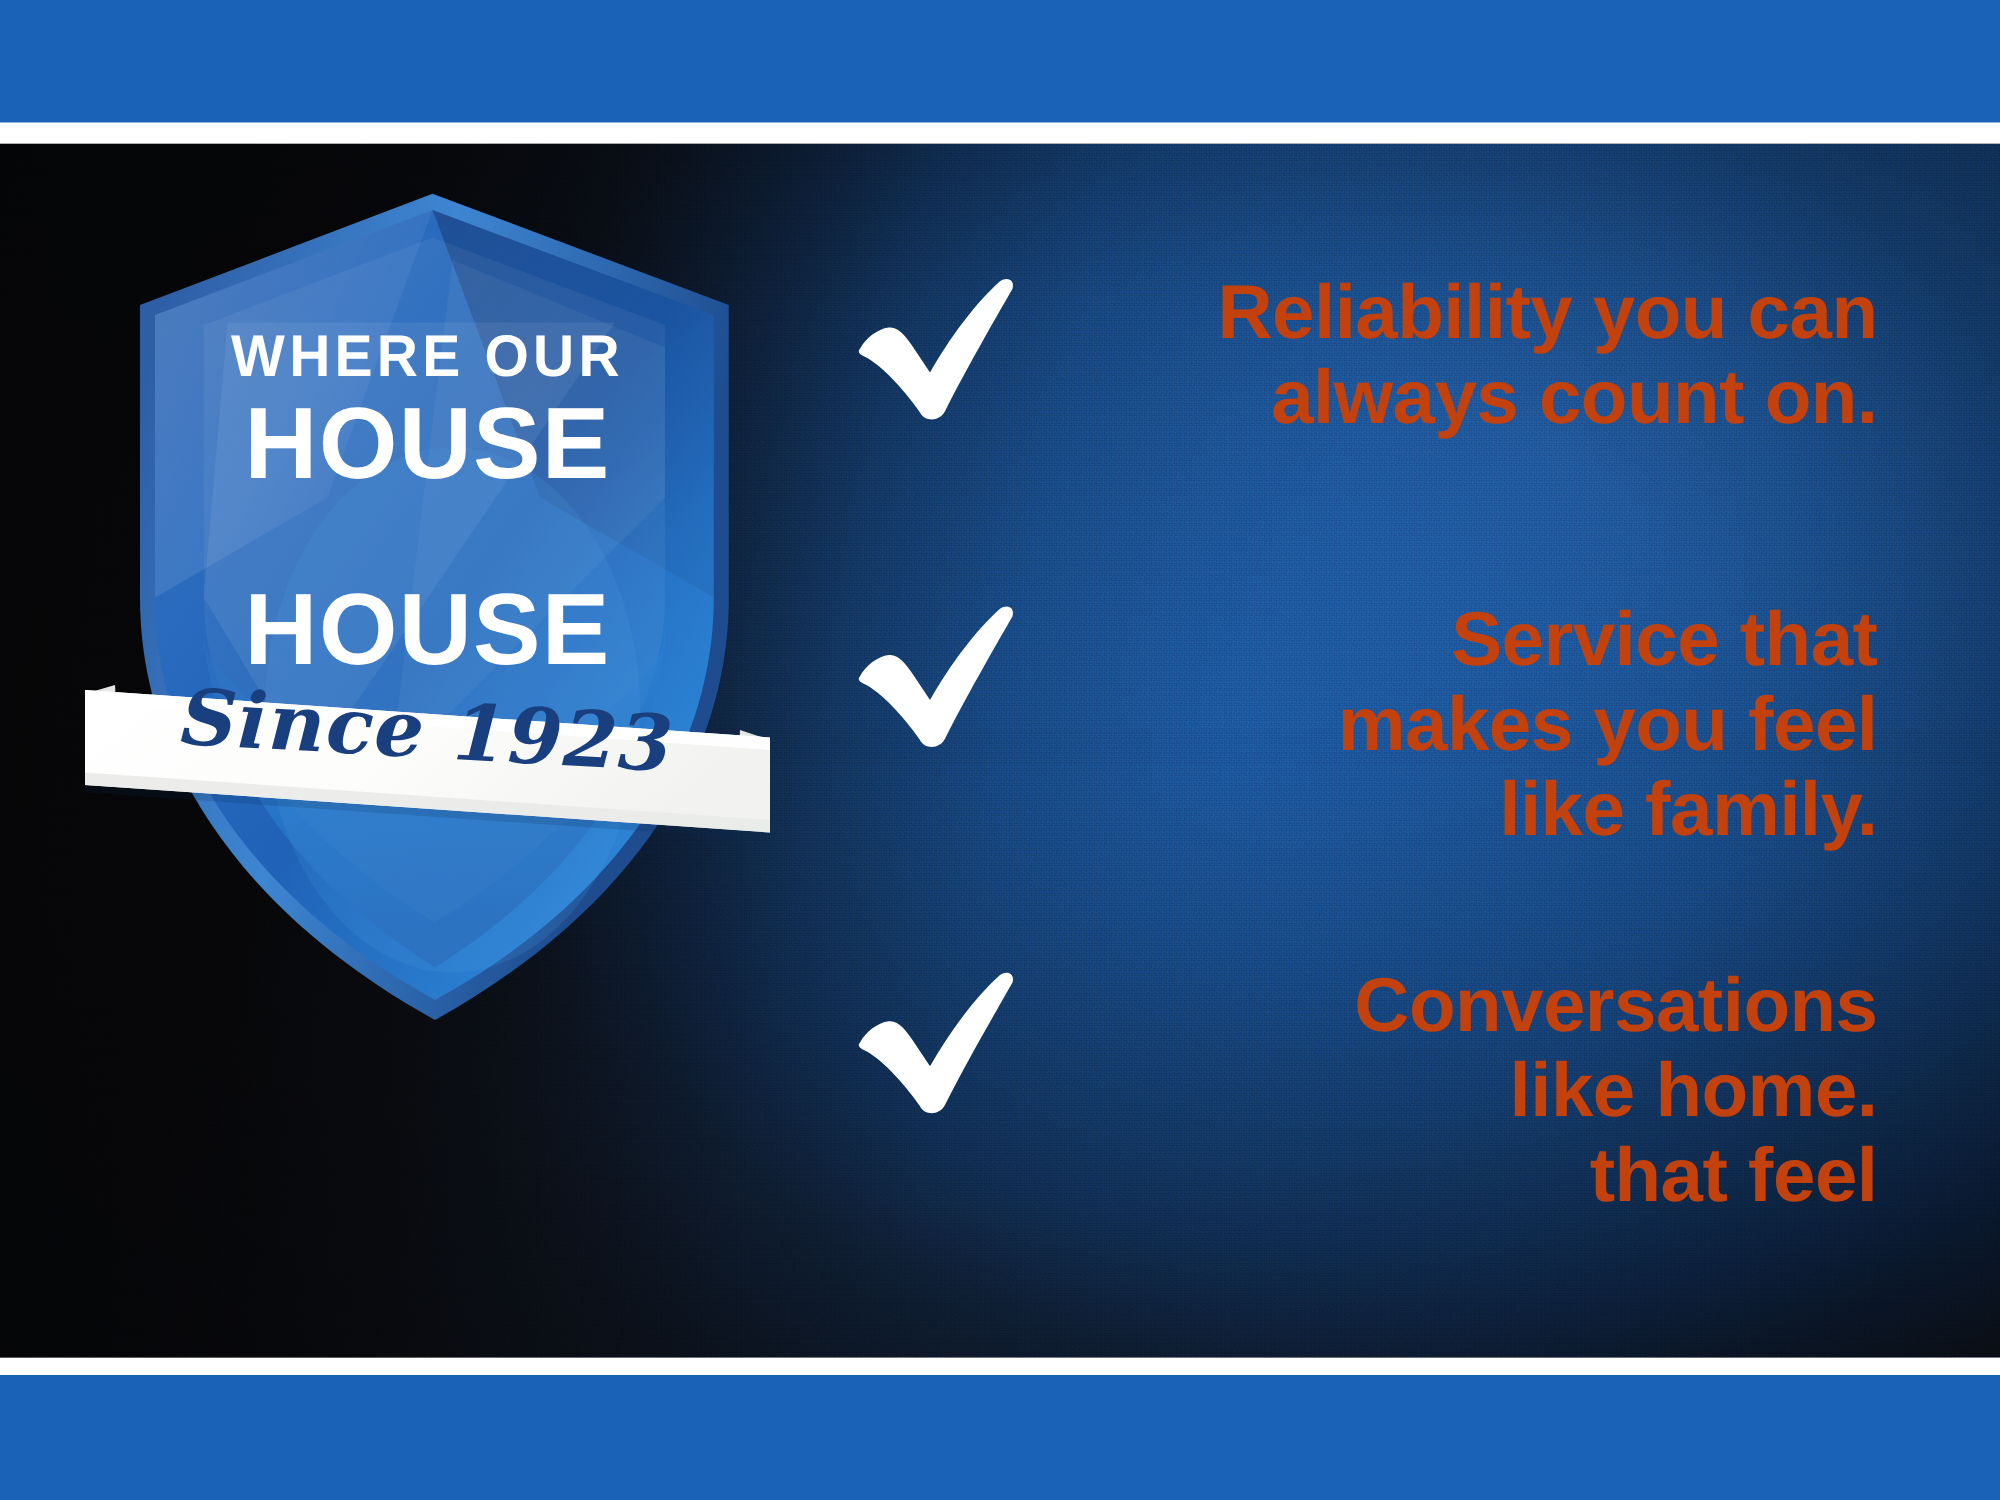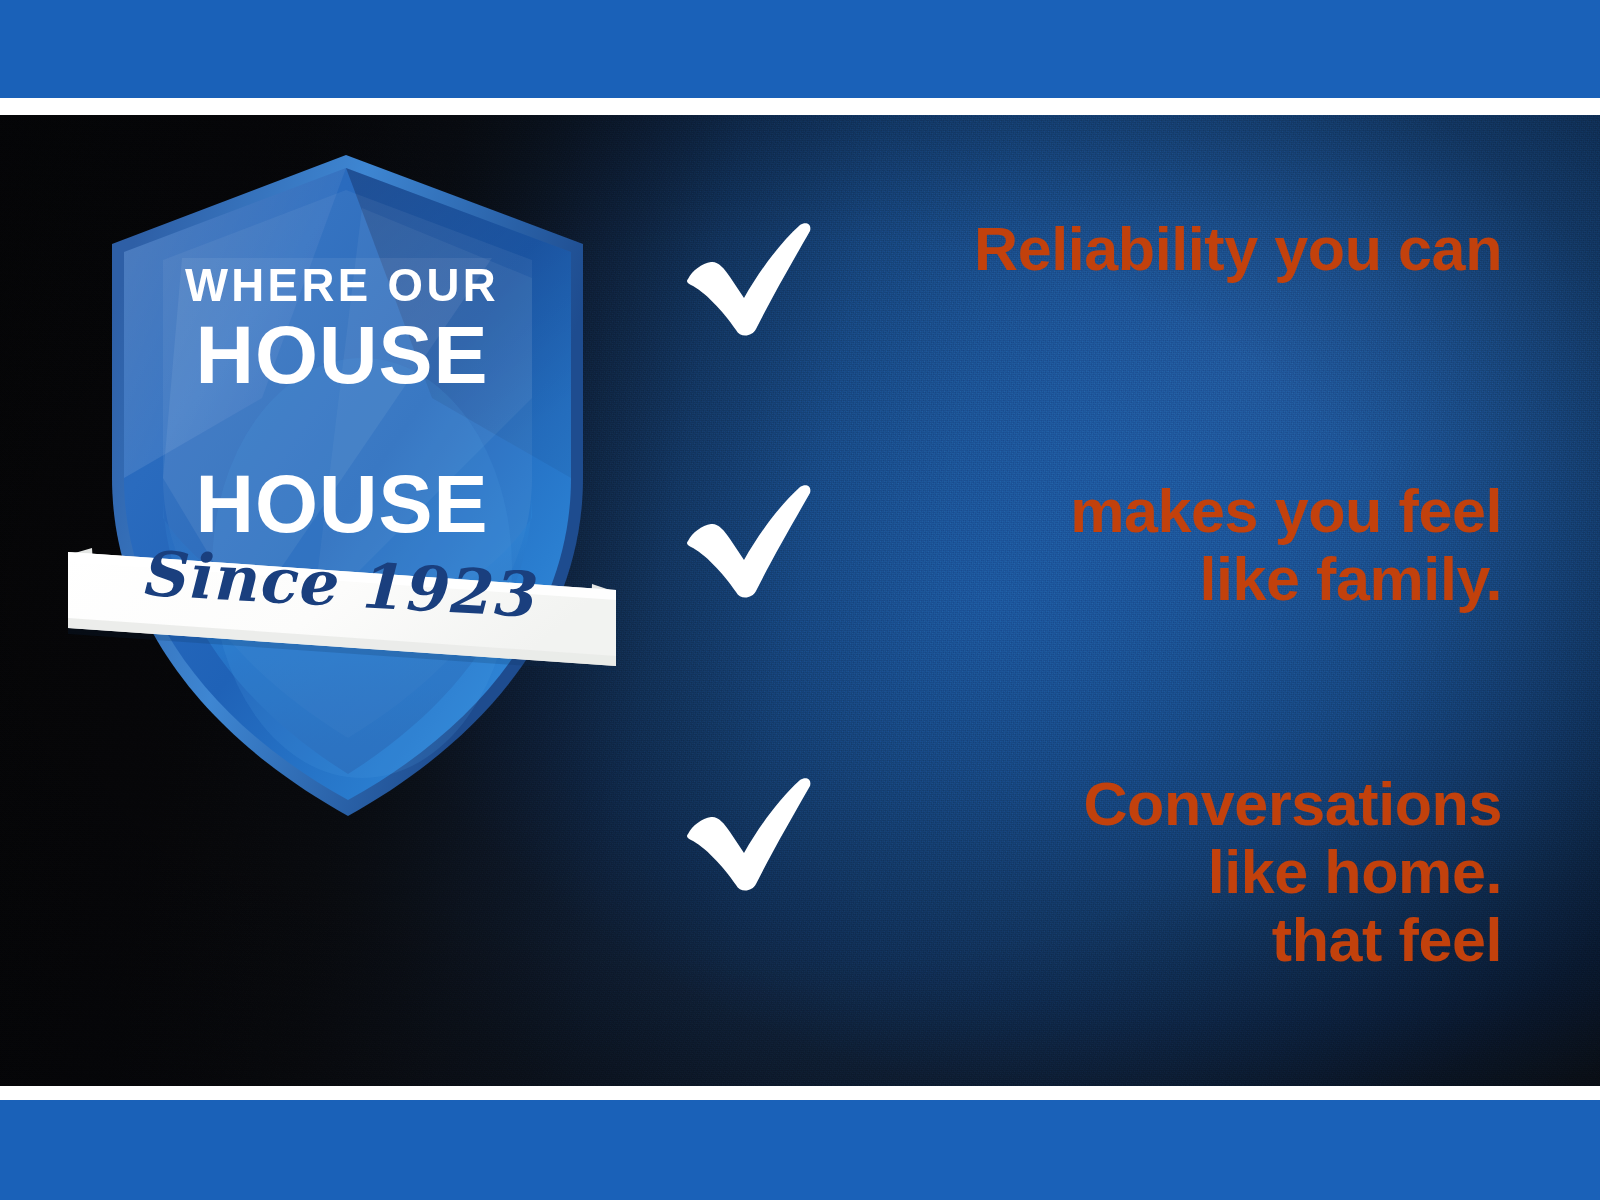--- a/index.html
+++ b/index.html
@@ -273,39 +273,41 @@
                    C 78 51, 98 24, 118 6
                    C 124 2, 130 5, 128 12
                    C 112 40, 90 78, 74 110
                    C 70 118, 58 119, 54 111
                    C 41 92, 22 72, 9 66
                    C 5 64, 4 62, 6 60 Z" fill="#FFFFFF"></path>
         </svg>
       </span>
       <div class="btext">
         <span class="ln">Reliability you can</span>
+        <span class="ln">always count on.</span>
       </div>
     </div>
 
     <div class="bullet" id="bullet-2">
       <span class="check">
         <svg viewBox="0 0 132 120" xmlns="http://www.w3.org/2000/svg">
           <path d="M 6 60
                    C 10 52, 20 44, 29 43
                    C 36 42, 42 49, 48 58
                    L 62 79
                    C 78 51, 98 24, 118 6
                    C 124 2, 130 5, 128 12
                    C 112 40, 90 78, 74 110
                    C 70 118, 58 119, 54 111
                    C 41 92, 22 72, 9 66
                    C 5 64, 4 62, 6 60 Z" fill="#FFFFFF"></path>
         </svg>
       </span>
       <div class="btext">
+        <span class="ln">Service that</span>
         <span class="ln">makes you feel</span>
         <span class="ln">like family.</span>
       </div>
     </div>
 
     <div class="bullet" id="bullet-3">
       <span class="check">
         <svg viewBox="0 0 132 120" xmlns="http://www.w3.org/2000/svg">
           <path d="M 6 60
                    C 10 52, 20 44, 29 43

